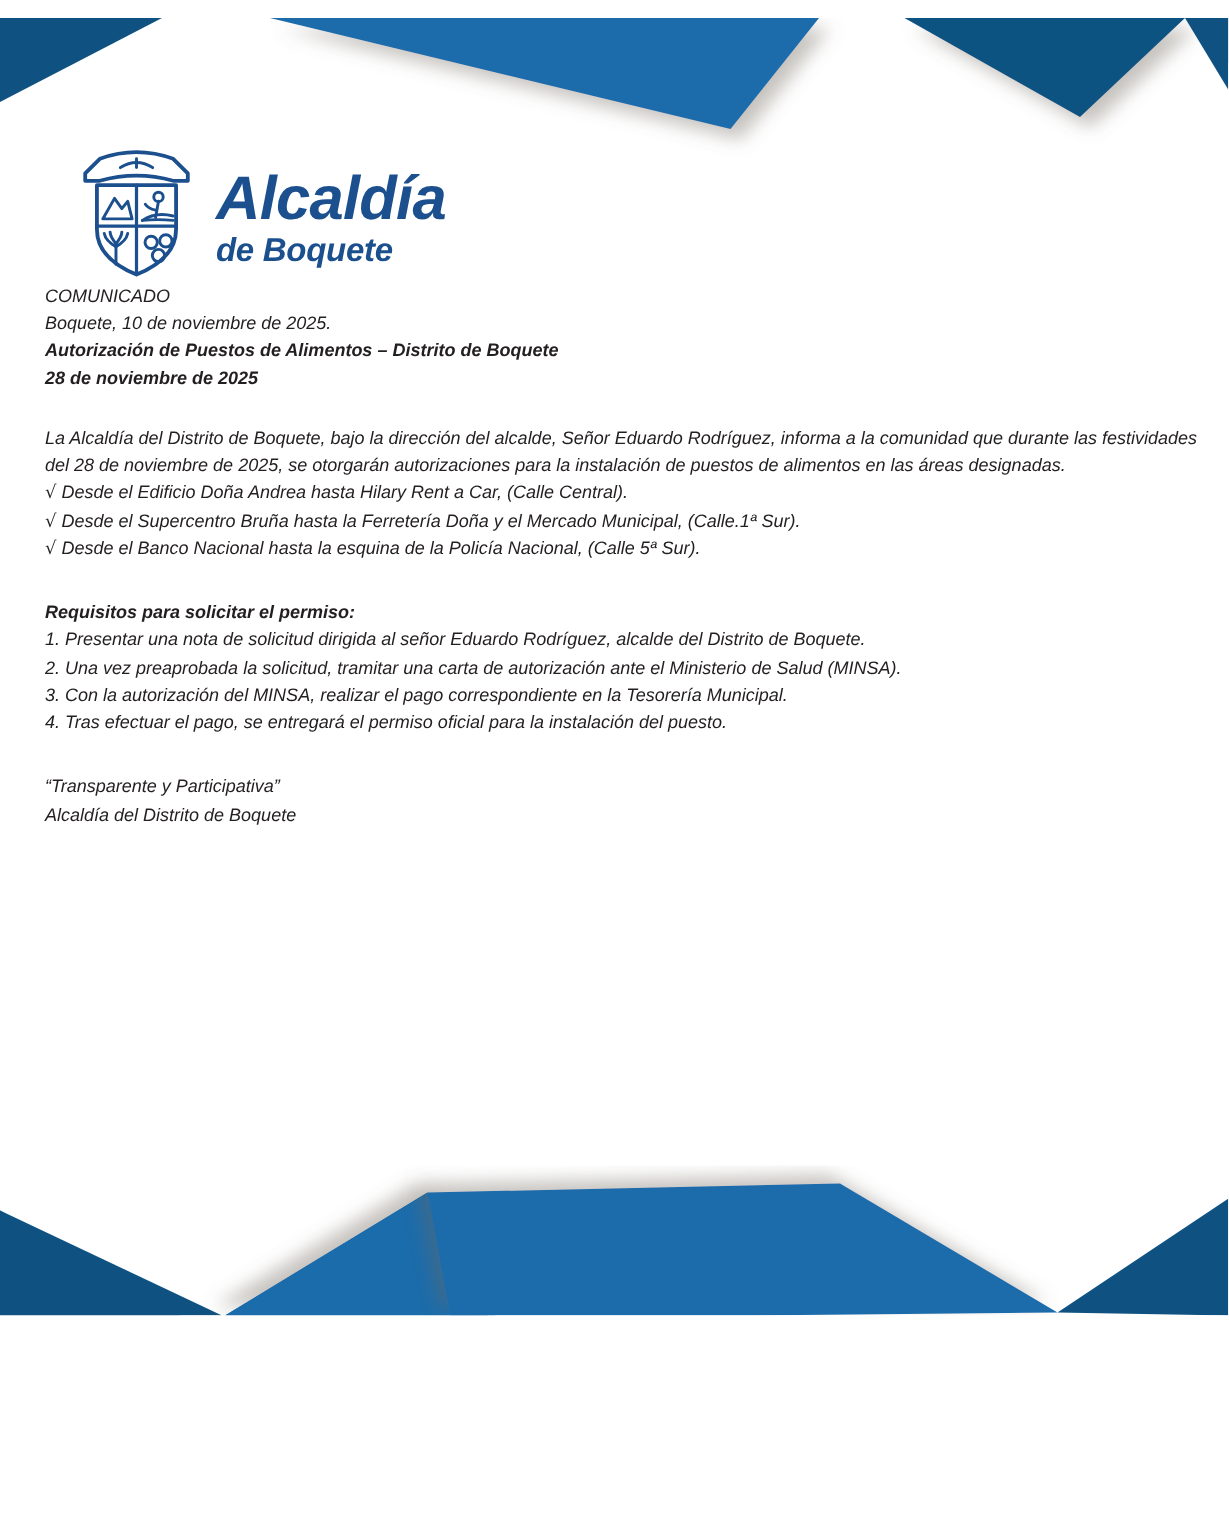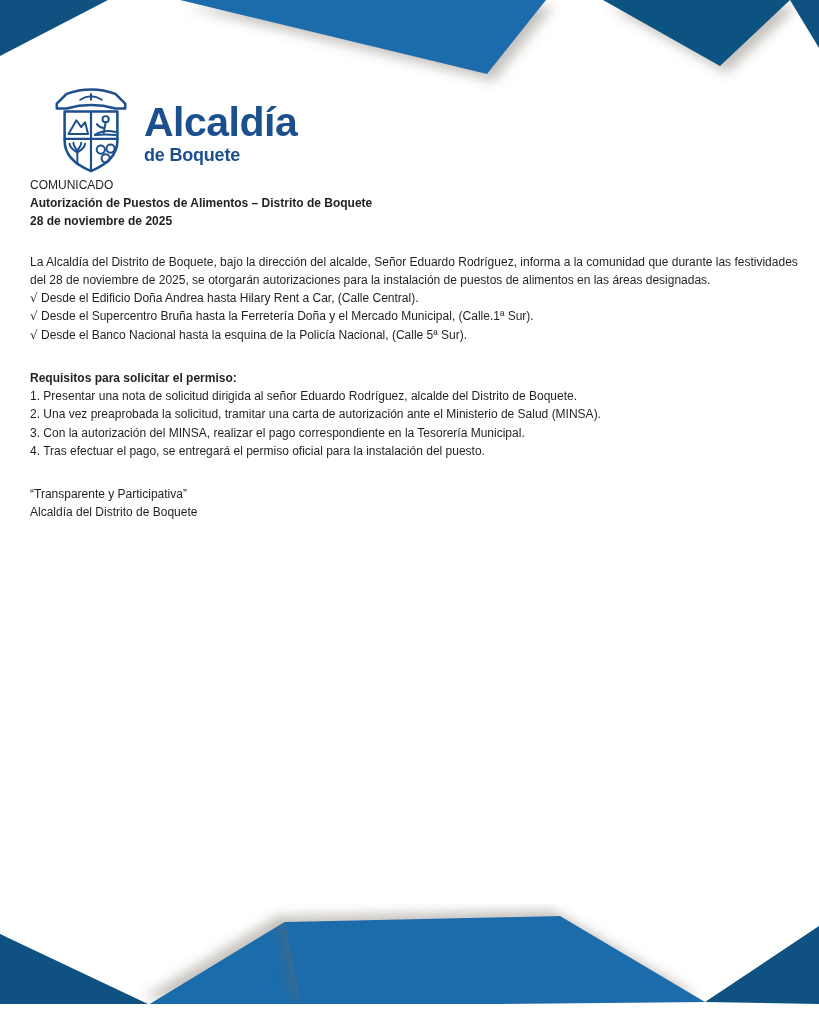--- a/index.html
+++ b/index.html
@@ -9,24 +9,25 @@
     padding: 0;
     background: #ffffff;
   }
   body {
     font-family: "Liberation Sans", "DejaVu Sans", sans-serif;
   }
 
   #poster {
     position: relative;
     width: 819px;
-    height: 1004px;
+    height: 865px;
     background: #ffffff;
     overflow: hidden;
-    margin: 0 auto;
+    margin: 12px auto;
+    font-style: italic;
   }
 
   
   .deco-layer {
     position: absolute;
     left: 0;
     width: 819px;
     pointer-events: none;
   }
   .deco-top    { top: 0;    height: 100px; }
@@ -51,21 +52,21 @@
     padding-top: 4px;
   }
   .wordmark-main {
     font-size: 41px;
     font-weight: bold;
     color: #1b4f8e;
     letter-spacing: -0.5px;
     line-height: 1.02;
   }
   .wordmark-sub {
-    font-size: 18px;
+    font-size: 22px;
     font-weight: bold;
     color: #1b4f8e;
     letter-spacing: -0.2px;
     margin-top: 3px;
   }
 
   
   .content {
     position: absolute;
     top: 176px;
@@ -180,20 +181,21 @@
     </svg>
     <div class="wordmark">
       <div class="wordmark-main">Alcaldía</div>
       <div class="wordmark-sub">de Boquete</div>
     </div>
   </div>
 
   <div class="content">
 
     <div class="line">COMUNICADO</div>
+    <div class="line">Boquete, 10 de noviembre de 2025.</div>
     <div class="line b">Autorización de Puestos de Alimentos – Distrito de Boquete</div>
     <div class="line b">28 de noviembre de 2025</div>
 
     <div class="gap-md"></div>
 
     <p class="para">La Alcaldía del Distrito de Boquete, bajo la dirección del alcalde, Señor Eduardo Rodríguez, informa a la comunidad que durante las festividades del 28 de noviembre de 2025, se otorgarán autorizaciones para la instalación de puestos de alimentos en las áreas designadas.</p>
 
     <div>
       <div class="check-line"><span class="check-mark">√</span> <span>Desde el Edificio Doña Andrea hasta Hilary Rent a Car, (Calle Central).</span></div>
       <div class="check-line"><span class="check-mark">√</span> <span>Desde el Supercentro Bruña hasta la Ferretería Doña y el Mercado Municipal, (Calle.1ª Sur).</span></div>

